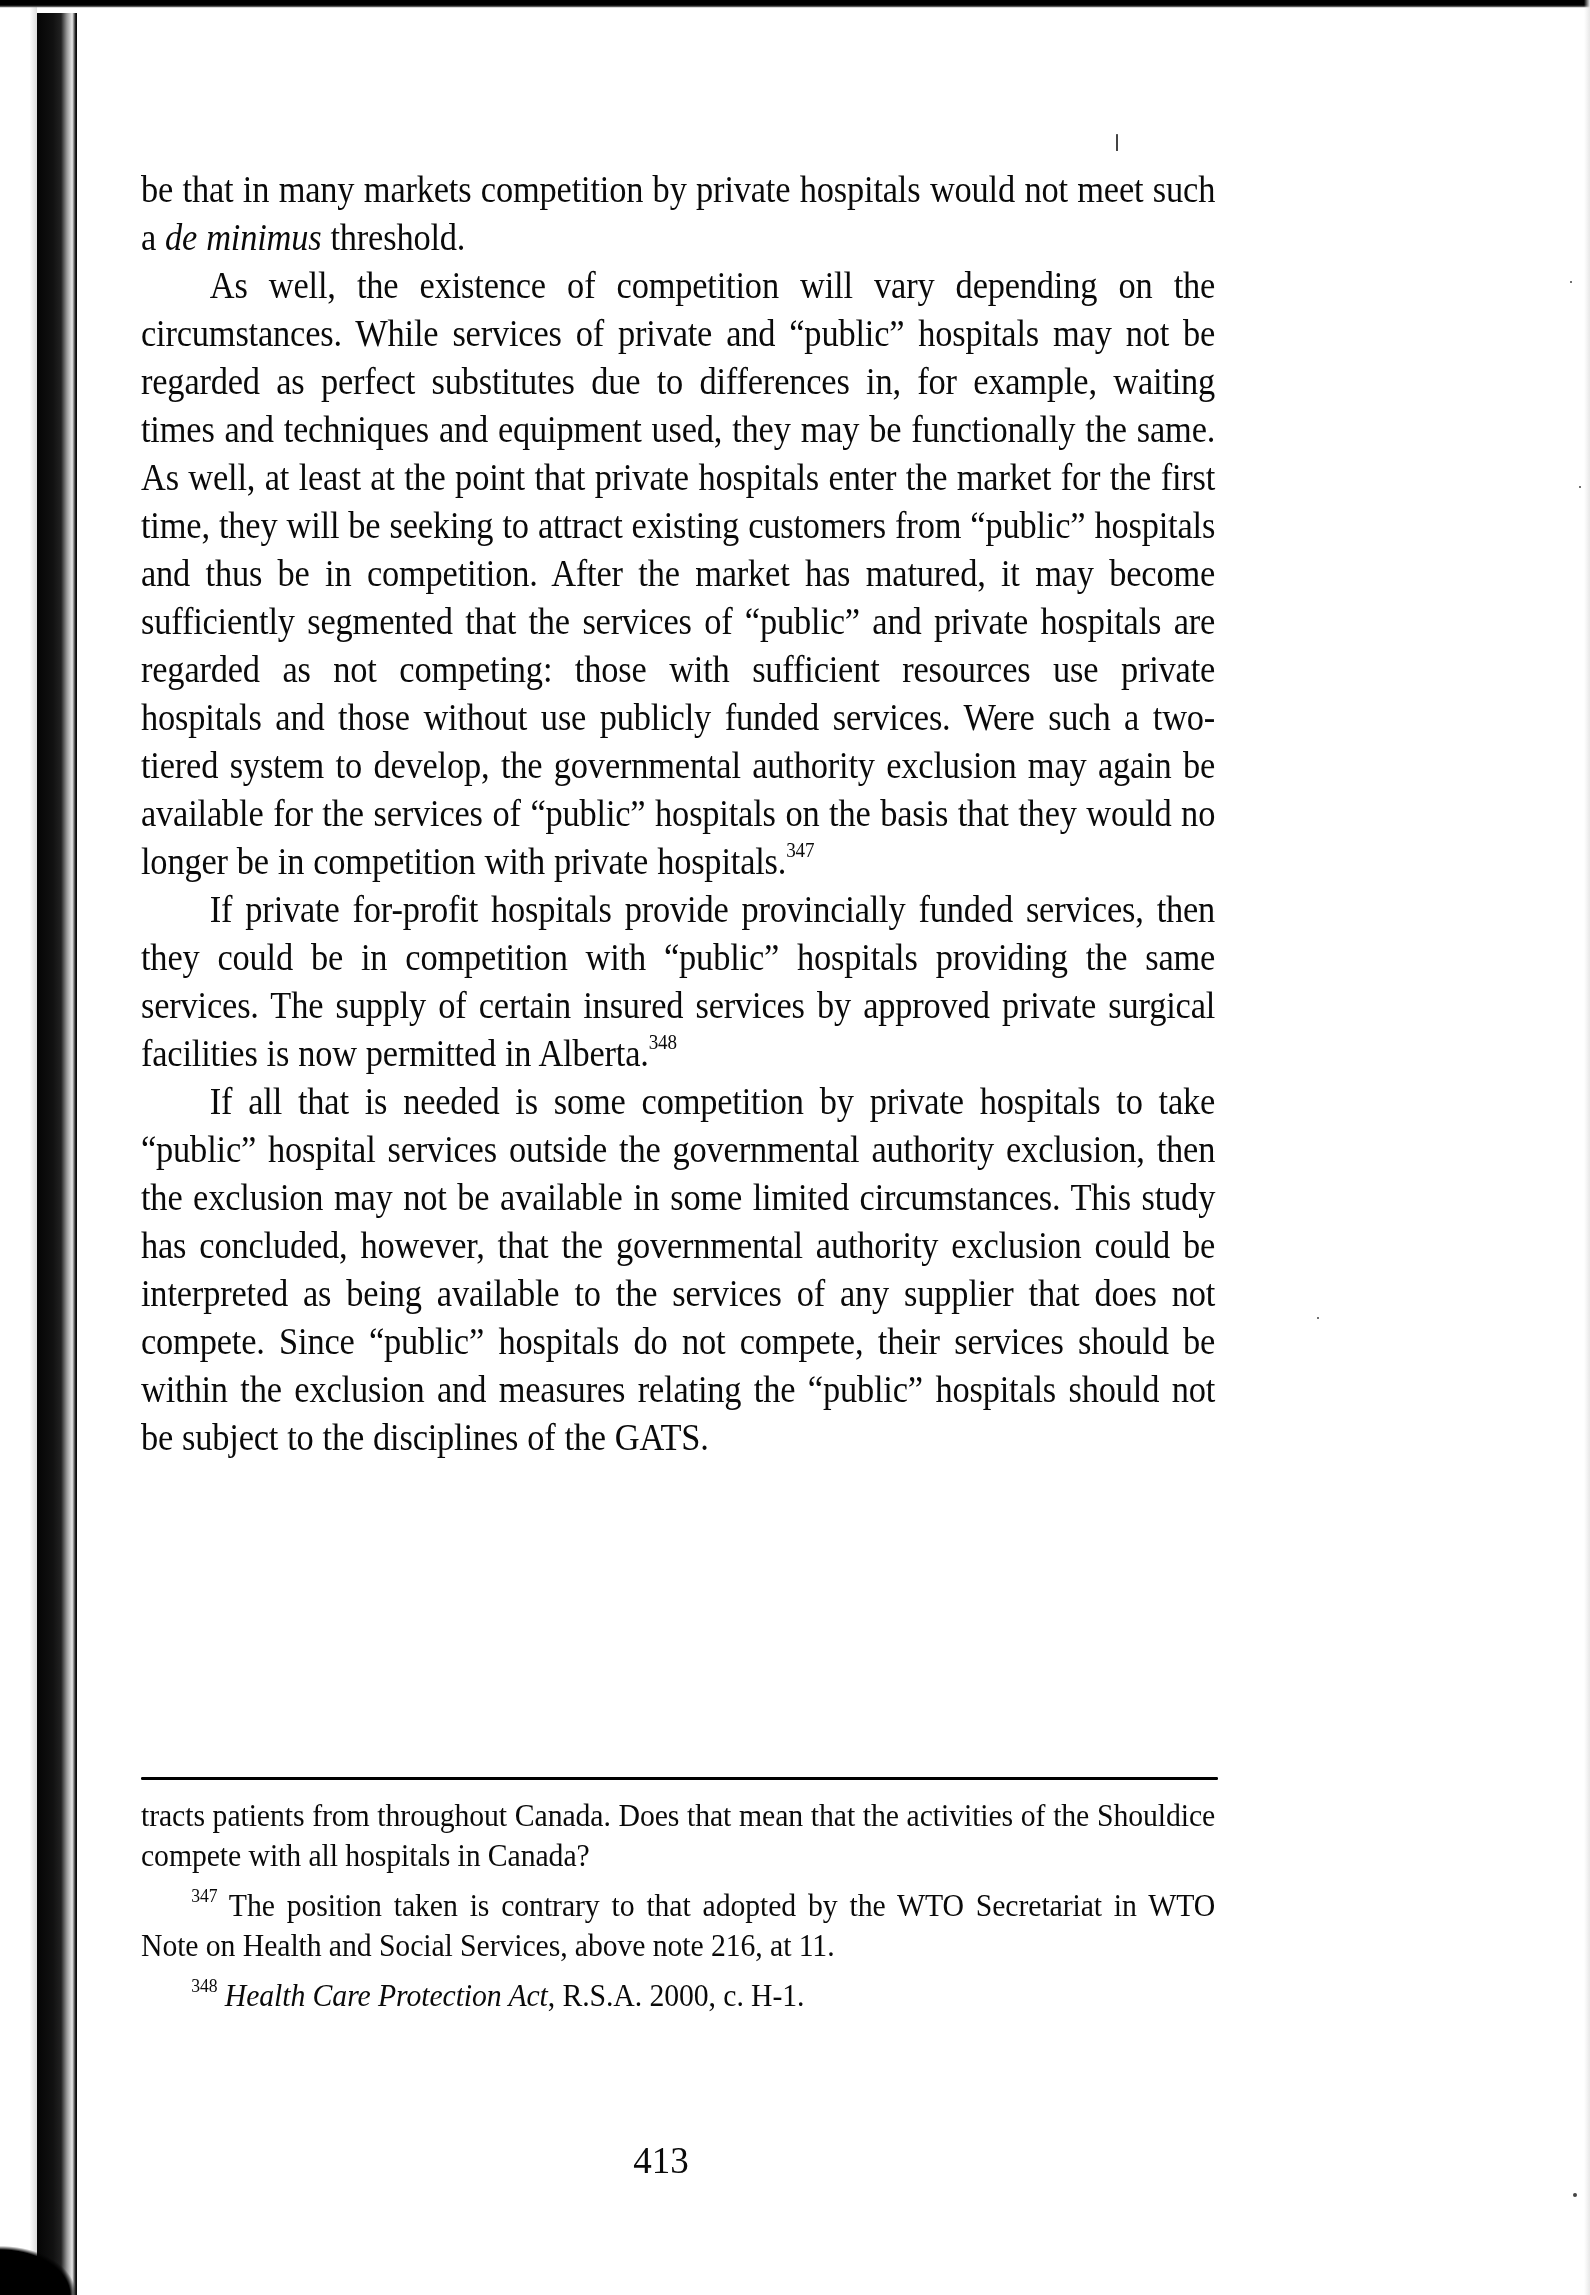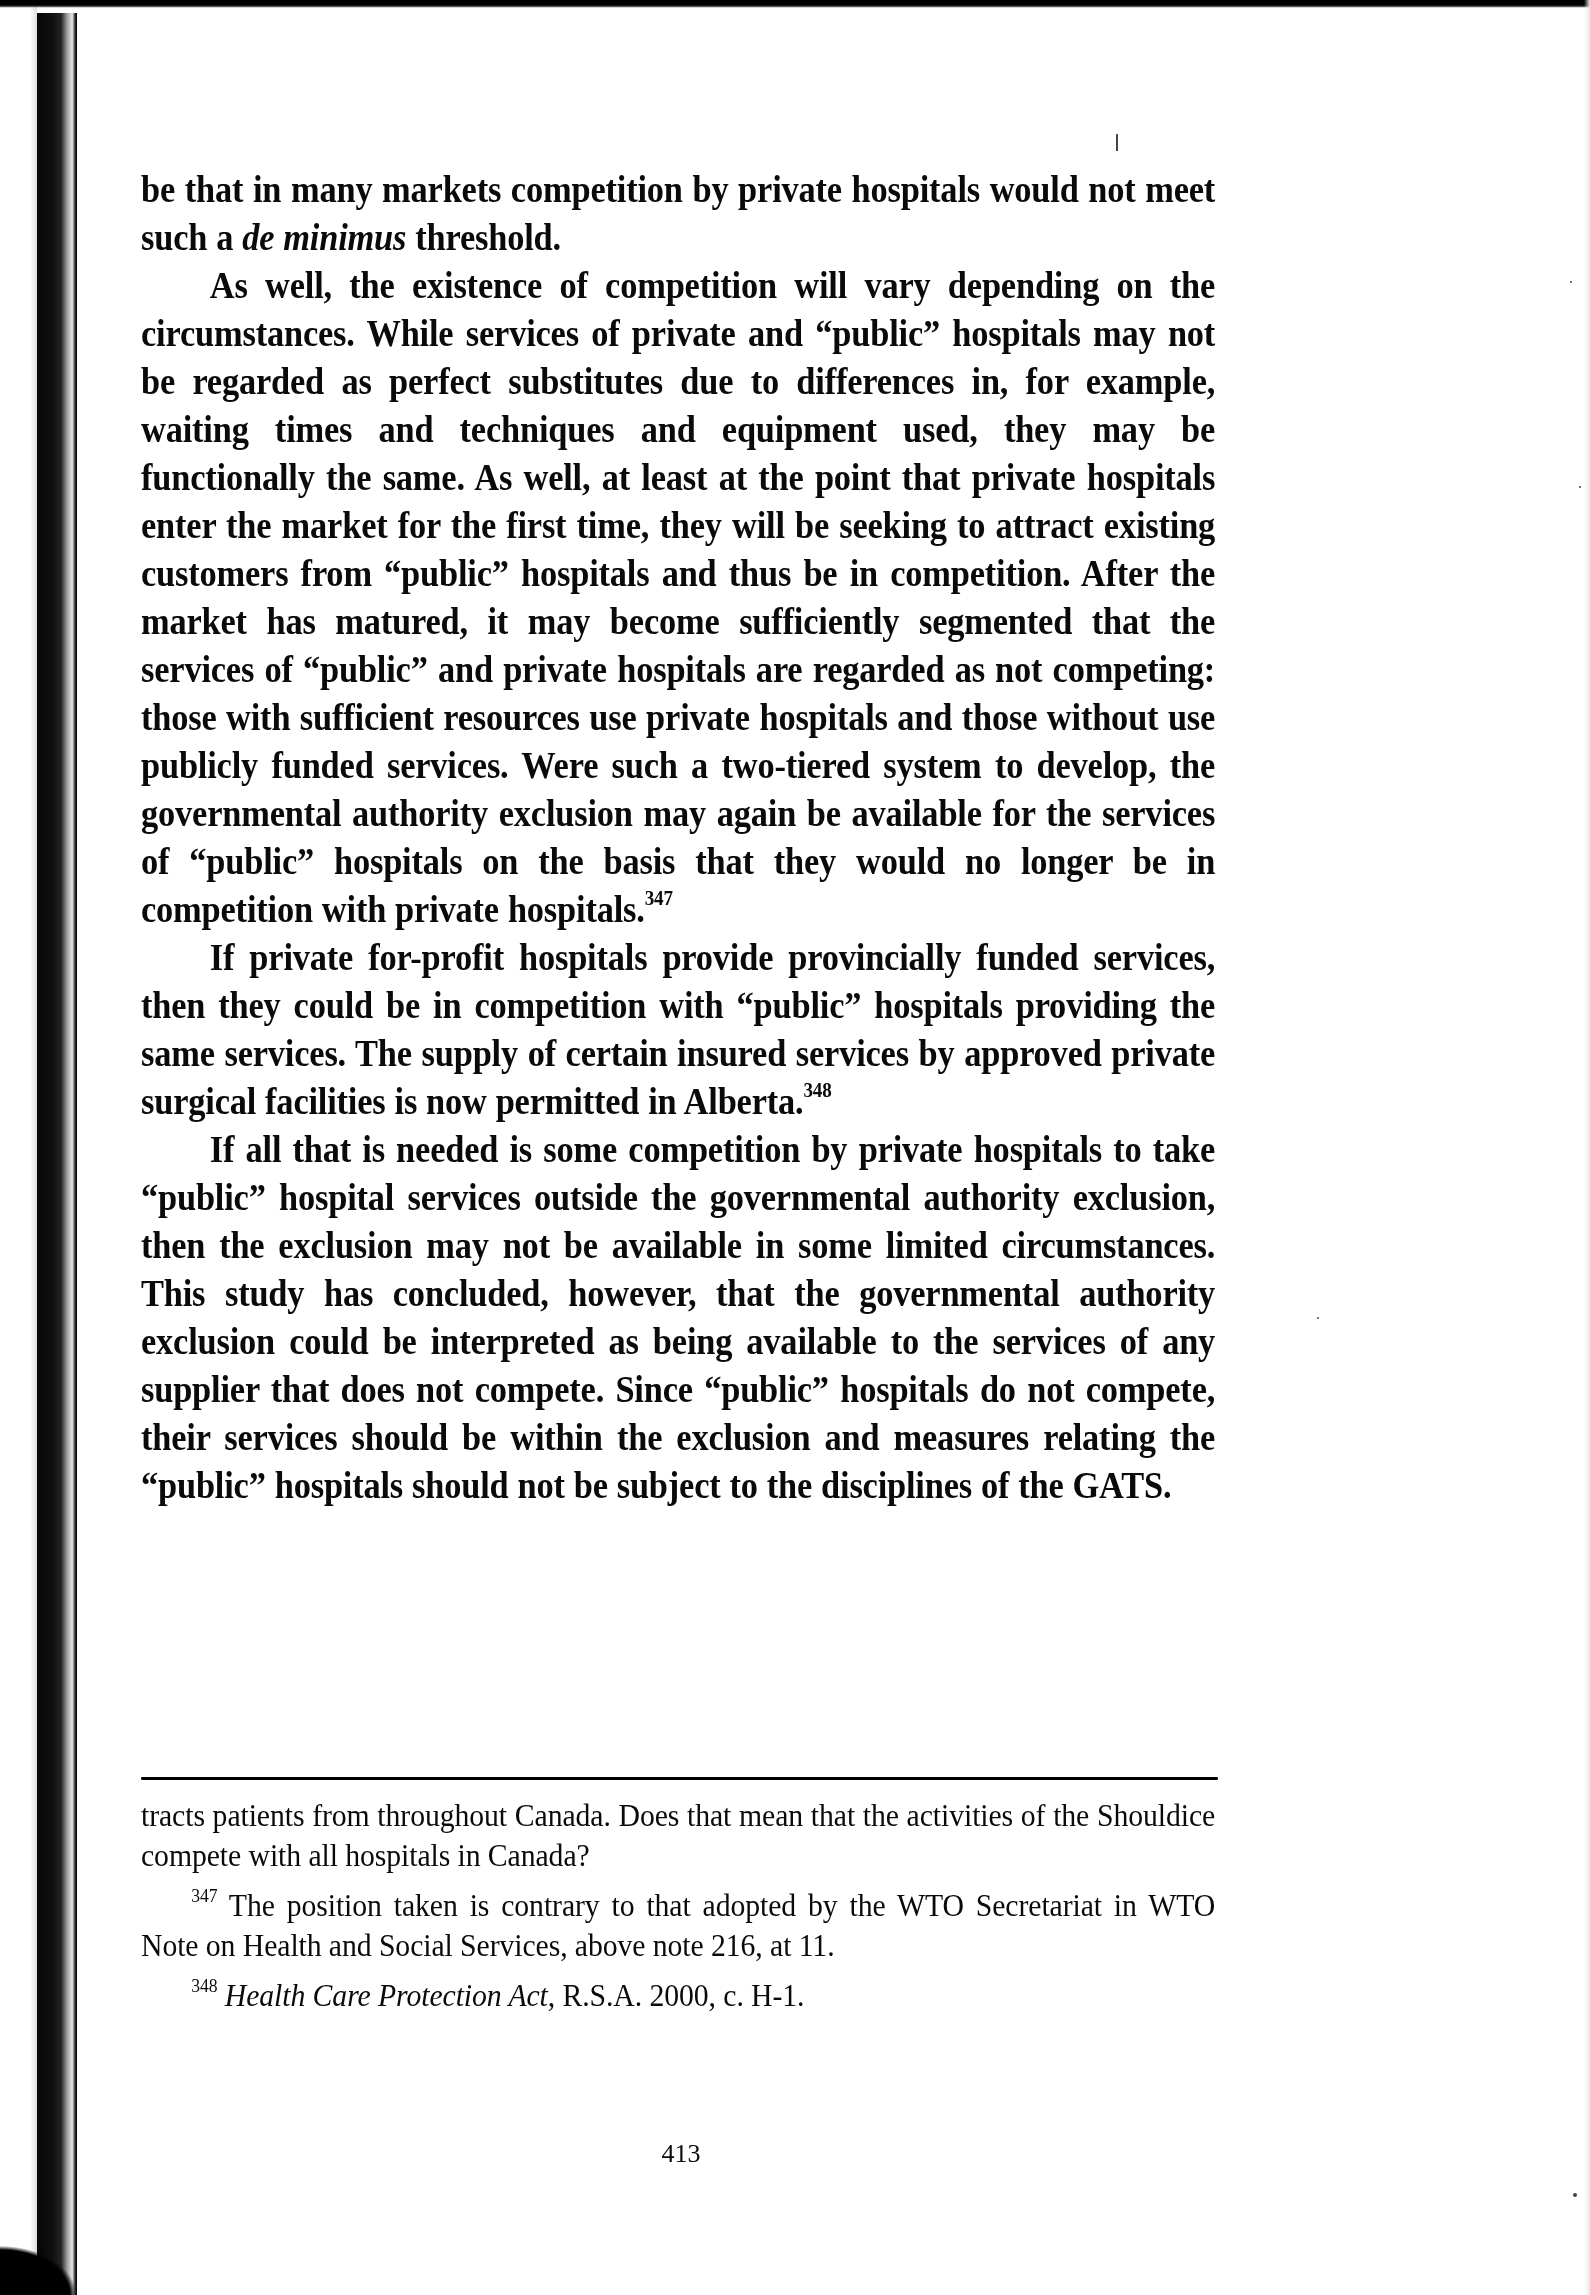--- a/index.html
+++ b/index.html
@@ -29,21 +29,21 @@
   }
   .bottom-corner {
     position: absolute; left: 0; bottom: 0; width: 90px; height: 58px;
     background: radial-gradient(ellipse at 0 100%, #000 0, #000 55%, transparent 60%);
   }
   .right-edge {
     position: absolute; right: 0; top: 0; width: 6.4px; height: 2295px;
     background: linear-gradient(to right, transparent, #e8e8e8);
   }
   .text-block {
-    position: absolute; left: 141px; top: 166px; width: 1074px; font-weight: bold;
+    position: absolute; left: 141px; top: 166px; width: 1074px;
   }
   .body-text {
     font-size: 37px;
     line-height: 48px;
     text-align: justify;
     letter-spacing: -0.2px;
     word-spacing: 0.6px;
     transform: scaleX(0.93);
     transform-origin: left top;
     width: 1155px;
@@ -58,22 +58,22 @@
   }
   .footnotes {
     position: absolute; left: 141px; top: 1795px; width: 1074px;
     font-size: 32px; line-height: 40px; letter-spacing: -0.1px;
     transform: scaleX(0.93); transform-origin: left top; width: 1155px;
   }
   .footnotes p { margin: 0; text-align: justify; }
   .footnotes p.fn { text-indent: 54px; margin-top: 10.2px; }
   .footnotes sup { font-size: 19px; vertical-align: 14px; line-height: 0; }
   .page-number {
-    position: absolute; left: 630px; top: 2139px; width: 102px;
-    text-align: center; font-size: 26px;
+    position: absolute; left: 610px; top: 2139px; width: 102px;
+    text-align: center; font-size: 37px;
   }
   em { font-style: italic; }
   .speck { position: absolute; background: #444; width: 1.9px; height: 1.9px; border-radius: 50%; }
 </style>
 </head>
 <body>
 
 <div class="binding-left"></div>
 <div class="binding"></div>
 <div class="top-bar"></div>

